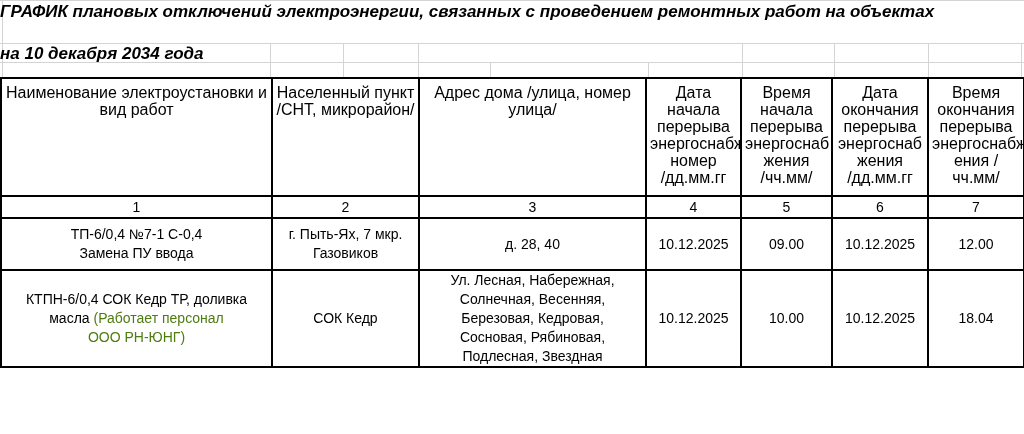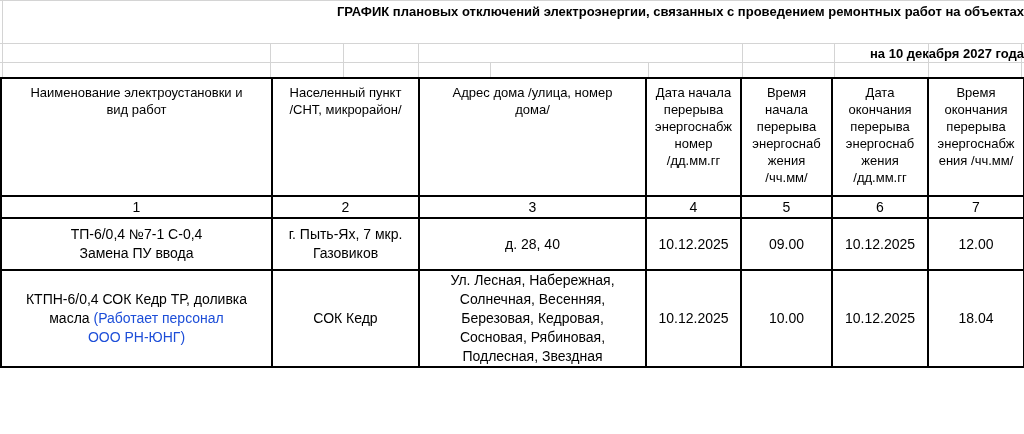--- a/index.html
+++ b/index.html
@@ -14,24 +14,25 @@
   }
   
   .gridlines div { position: absolute; background: #d4d4d4; }
   .gridlines .hl { height: 1px; }
   .gridlines .vl { width: 1px; }
 
   .title-line {
     position: absolute;
     left: 0;
     width: 100%;
-    text-align: right;
+    text-align: left;
     font-weight: bold;
-    font-size: 13px;
+    font-size: 17px;
     line-height: 19px;
+    font-style: italic;
   }
   .preline { white-space: pre-line; }
 
   table.schedule {
     position: absolute;
     top: 77px;
     left: 0;
     border-collapse: collapse;
     table-layout: fixed;
     width: 1023px;
@@ -42,21 +43,21 @@
     text-align: center;
     vertical-align: middle;
     font-size: 14px;
     line-height: 19px;
     padding: 0 3px;
     overflow: hidden;
   }
   table.schedule tr.header-row th {
     vertical-align: top;
     font-weight: normal;
-    font-size: 13px;
+    font-size: 16px;
     line-height: 17px;
     padding-top: 5px;
     white-space: pre-line;
   }
   table.schedule tr.num-row td {
     height: 20px;
     line-height: 15px;
     padding: 0;
   }
 </style>
@@ -75,40 +76,40 @@
     <div class="vl" style="left:418px; top:43px; height:34px;"></div>
     <div class="vl" style="left:490px; top:62px; height:15px;"></div>
     <div class="vl" style="left:648px; top:62px; height:15px;"></div>
     <div class="vl" style="left:742px; top:43px; height:34px;"></div>
     <div class="vl" style="left:834px; top:43px; height:34px;"></div>
     <div class="vl" style="left:928px; top:43px; height:34px;"></div>
     <div class="vl" style="left:1021px;top:43px; height:34px;"></div>
   </div>
 
   <div class="title-line" style="top:2px">ГРАФИК плановых отключений электроэнергии, связанных с проведением ремонтных работ на объектах</div>
-  <div class="title-line preline" style="top:44px">на 10 декабря  2027 года</div>
+  <div class="title-line preline" style="top:44px">на 10 декабря  2034 года</div>
 
   <table class="schedule">
     <colgroup>
       <col style="width:271px">
         <col style="width:147px">
         <col style="width:227px">
       <col style="width:95px">
         <col style="width:91px">
         <col style="width:96px">
         <col style="width:96px">
     </colgroup>
     <thead>
       <tr class="header-row" style="height:118px">
         <th>Наименование электроустановки и
 вид работ</th>
         <th>Населенный пункт
 /СНТ, микрорайон/</th>
         <th>Адрес дома /улица, номер
-дома/</th>
+улица/</th>
         <th>Дата начала
 перерыва
 энергоснабж
 номер
 /дд.мм.гг</th>
         <th>Время
 начала
 перерыва
 энергоснаб
 жения
@@ -143,21 +144,21 @@
 Газовиков</td>
         <td class="preline">д. 28, 40</td>
         <td>10.12.2025</td>
         <td>09.00</td>
         <td>10.12.2025</td>
         <td>12.00</td>
       </tr>
       <tr style="height:95px">
         <td>
           <span>КТПН-6/0,4 СОК Кедр ТР, доливка масла</span>
-          <span class="preline red-note" style="color: #1d4ed8; text-align: center;">(Работает персонал
+          <span class="preline red-note" style="color: #4d7c0f; text-align: center;">(Работает персонал
 ООО РН-ЮНГ)</span>
         </td>
         <td class="preline">СОК Кедр</td>
         <td class="preline">Ул. Лесная, Набережная,
 Солнечная, Весенняя,
 Березовая, Кедровая,
 Сосновая, Рябиновая,
 Подлесная, Звездная</td>
         <td>10.12.2025</td>
         <td>10.00</td>

